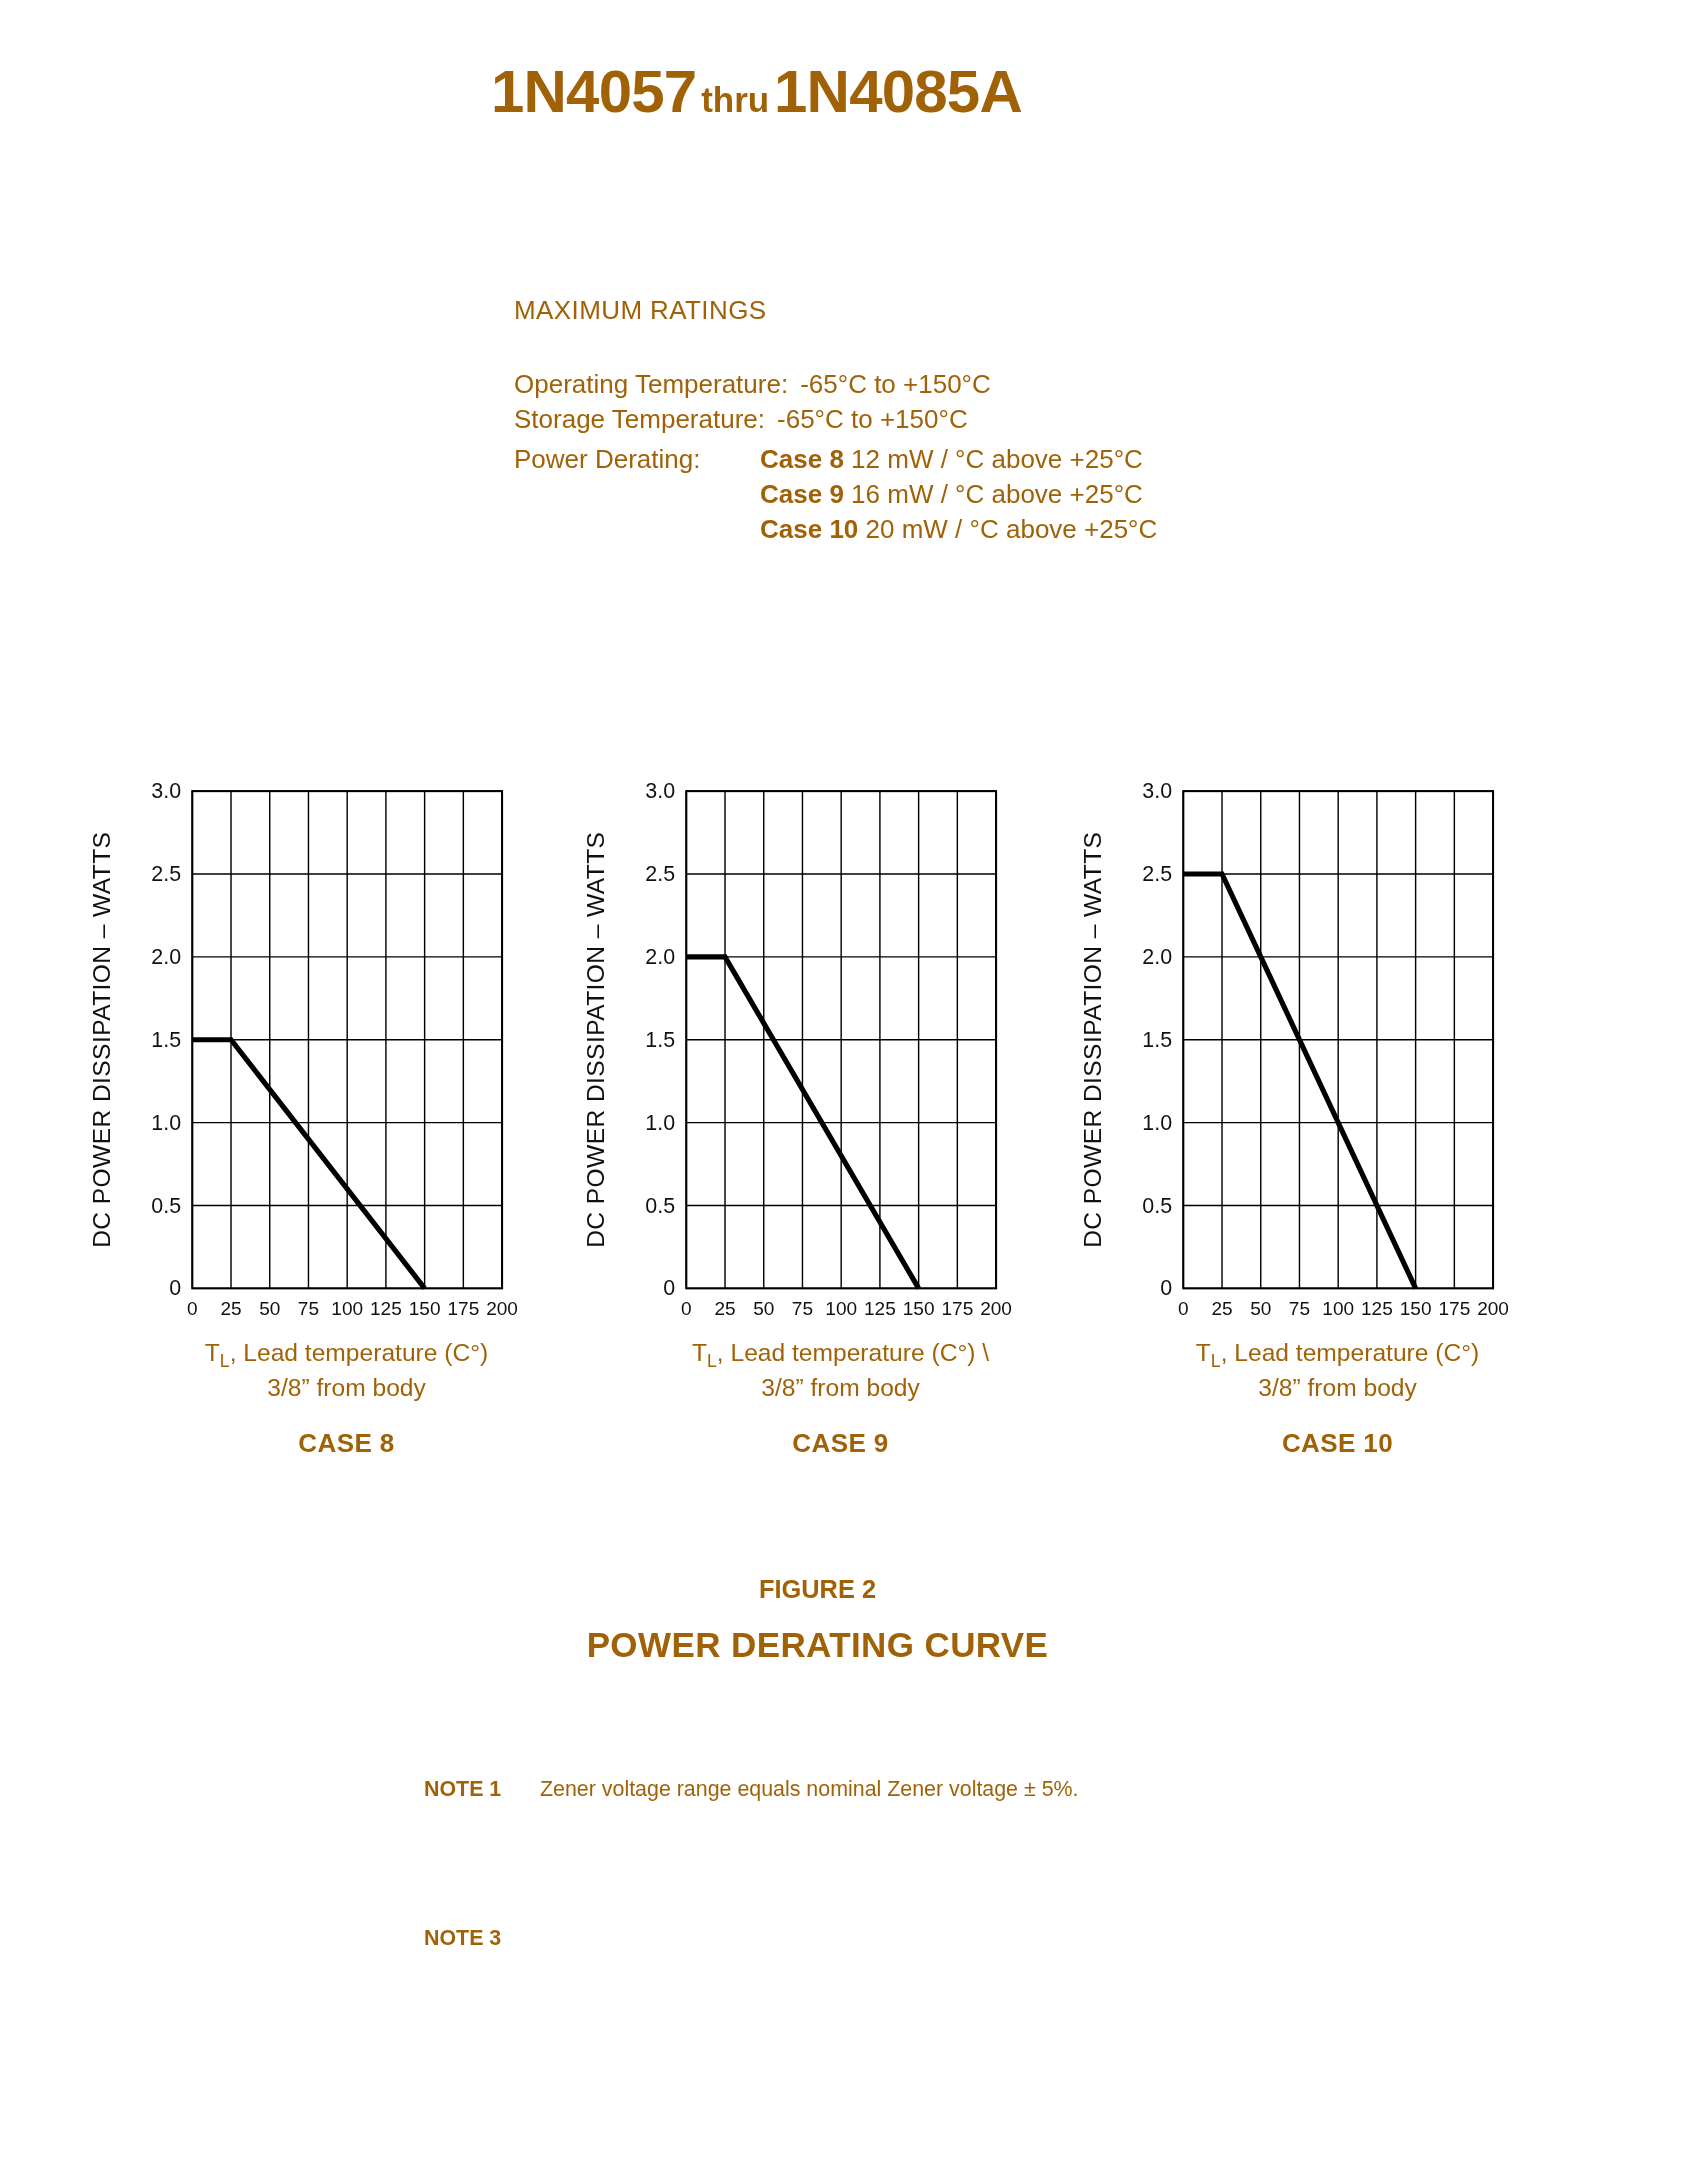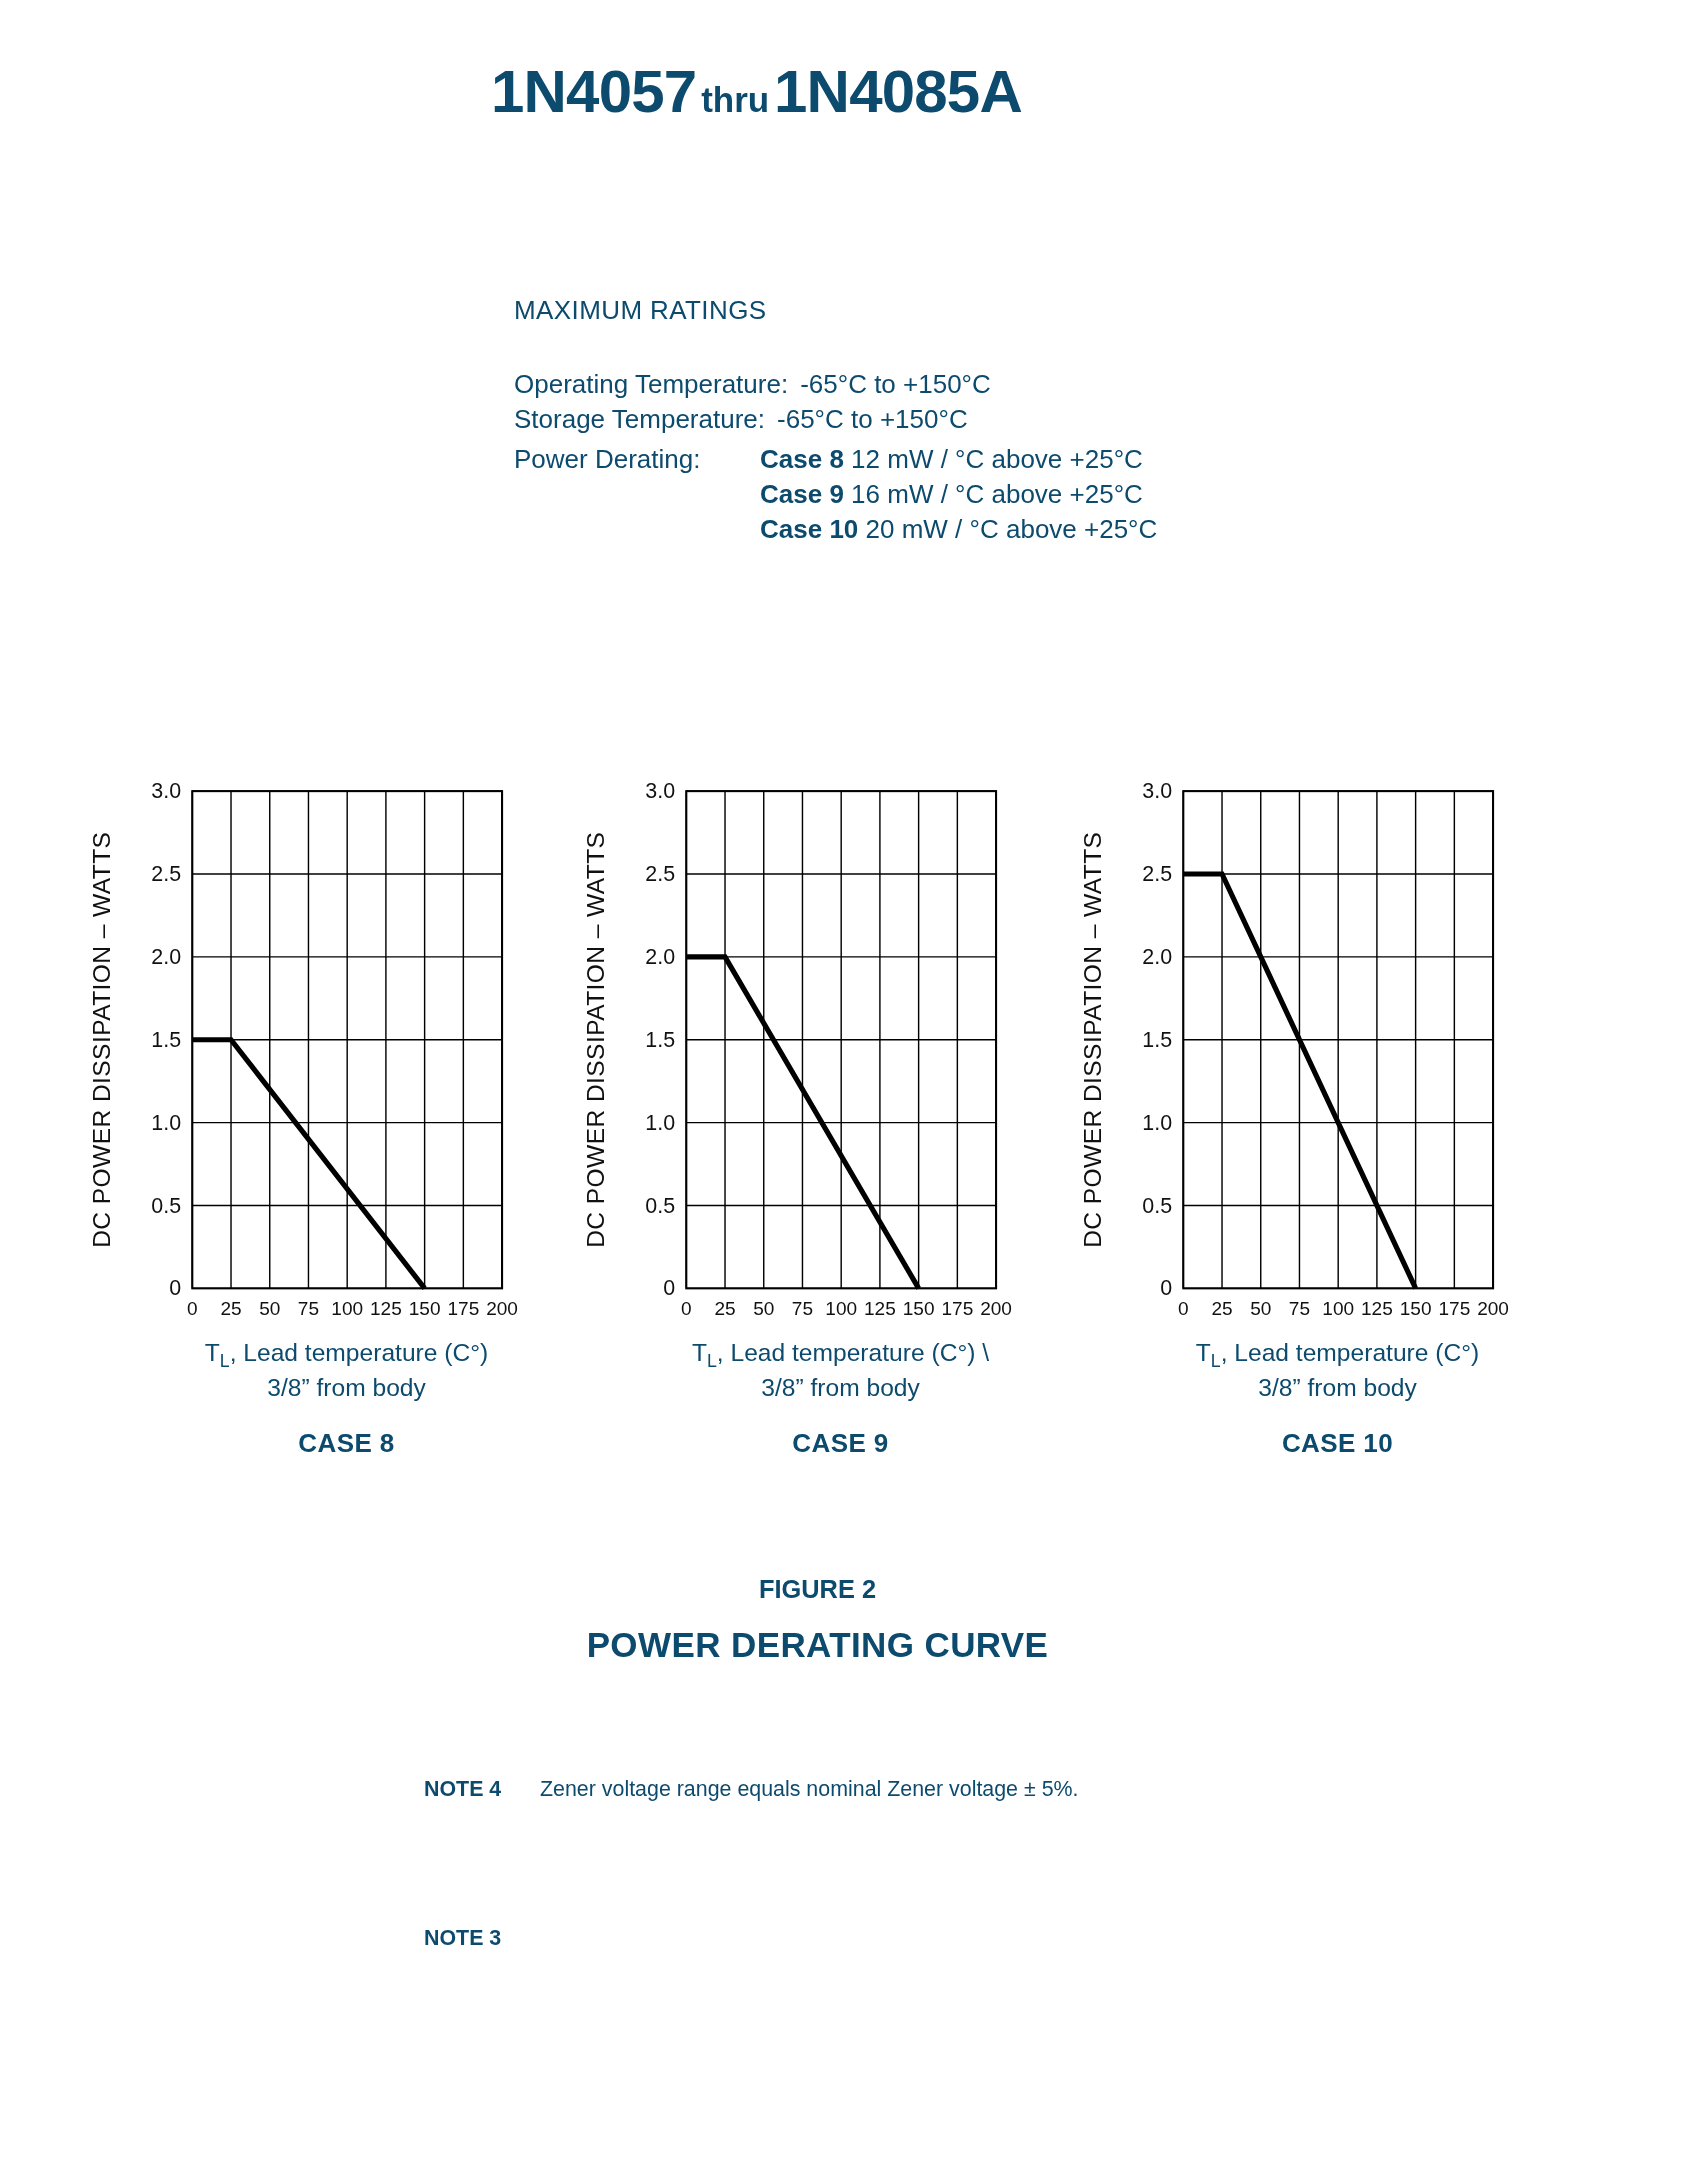--- a/index.html
+++ b/index.html
@@ -1,17 +1,17 @@
 <!DOCTYPE html>
 <html style="font-size:12.7px"><head>
 <meta charset="utf-8">
 <style>
   html,body{margin:0;padding:0;background:#fff;}
   .page{position:relative;width:1343px;height:2183px;background:#ffffff;
-        font-family:"Liberation Sans","DejaVu Sans",sans-serif;color:#0c4a6e;}
+        font-family:"Liberation Sans","DejaVu Sans",sans-serif;color:#a16207;}
 
   
   .title{position:absolute;left:491px;top:57px;margin:0;font-weight:bold;white-space:nowrap;}
   .t-big{font-size:60px;letter-spacing:-0.8px;}
   .t-thru{font-size:35px;margin:0 4.8px;}
 
   
   .mr-heading{position:absolute;left:514px;top:295px;font-size:26px;font-weight:normal;letter-spacing:0.4px;}
   .ratings{position:absolute;left:514px;top:367px;font-size:26px;line-height:35px;width:873px;}
   .r-line span{margin-right:4.8px;}
@@ -199,21 +199,21 @@
     <div class="cap-line2">3/8” from body</div>
     <div class="cap-case">CASE 10</div>
   </div>
 
   <div class="figure-block">
     <div class="fig-label">FIGURE 2</div>
     <div class="fig-title">POWER DERATING CURVE</div>
   </div>
 
   <div class="note" style="top:1772px">
-    <div class="note-label">NOTE 4</div>
+    <div class="note-label">NOTE 1</div>
     <div class="note-body">Zener voltage range equals nominal Zener voltage ± 5%.</div>
   </div>
 
 
   <div class="note" style="top:1921px">
     <div class="note-label">NOTE 3</div>
   </div>
 
 </div>
 

